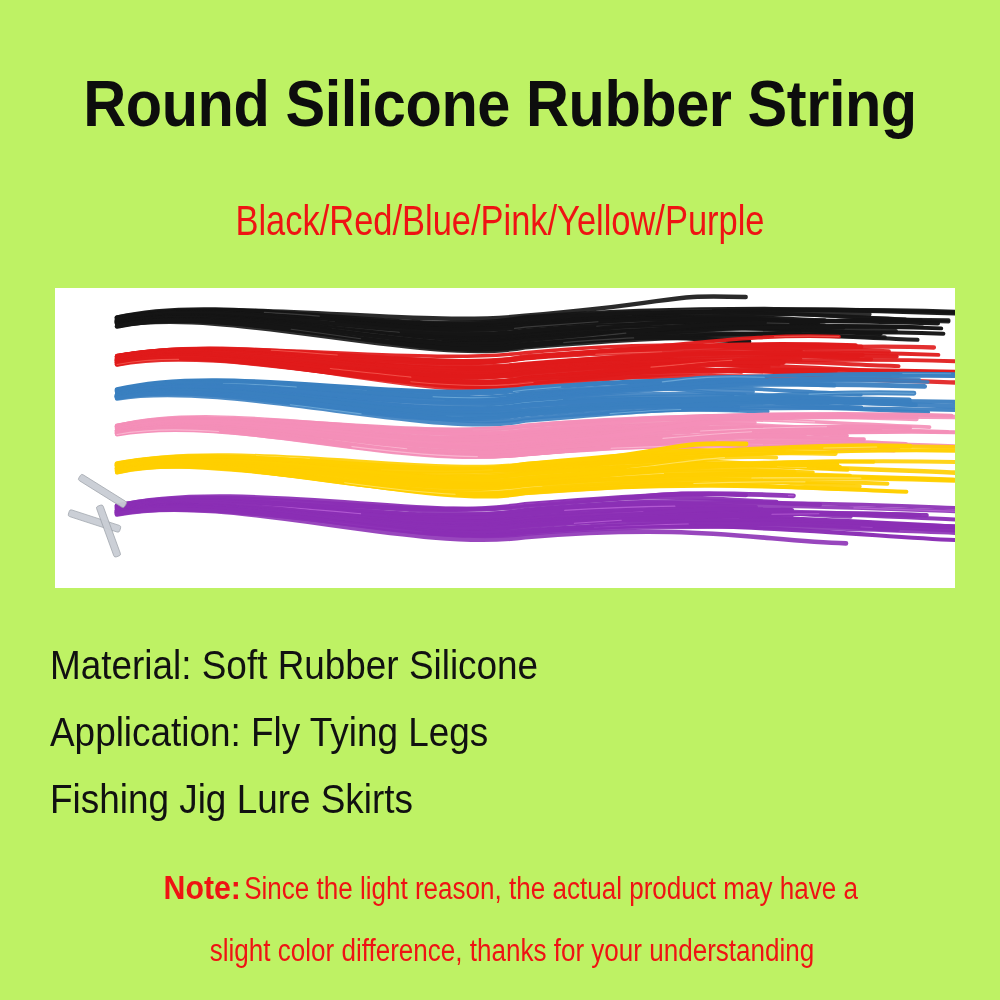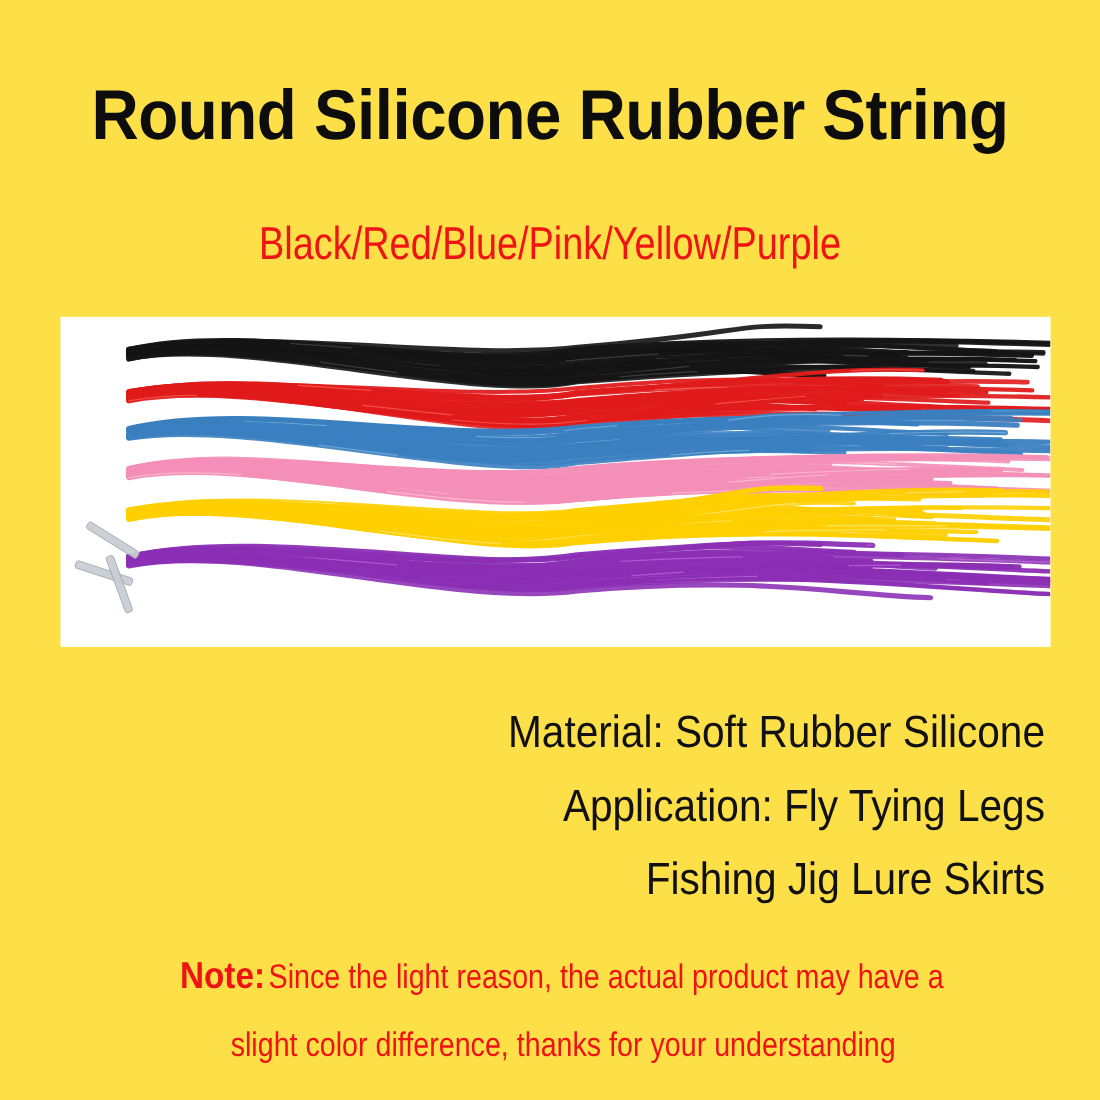--- a/index.html
+++ b/index.html
@@ -3,21 +3,21 @@
 <meta charset="utf-8">
 <style>
   html,body{margin:0;padding:0;}
   body{
     width:1000px;height:1000px;
     background:#ffffff;
     font-family:"Liberation Sans", sans-serif;
     overflow:hidden;
     position:relative;
   }
-  .page{position:relative;width:1000px;height:1000px;background:#fde047;}
+  .page{position:relative;width:1000px;height:1000px;background:#bef264;}
 
   
   .title{
     position:absolute;left:0;top:68px;width:1000px;
     text-align:center;
     font-family:"Liberation Sans", sans-serif;
     font-weight:bold;
     font-size:64px;
     line-height:72px;
     letter-spacing:-0.5px;
@@ -44,21 +44,21 @@
     position:absolute;left:55px;top:288px;
     width:900px;height:300px;
     overflow:hidden;
     background:#ffffff;
   }
   .photo svg{display:block;width:900px;height:300px;}
 
   
   .specs{
     position:absolute;left:0;top:632px;width:1000px;
-    text-align:right;
+    text-align:left;
   }
   .spec-line{
     font-family:"Liberation Sans", sans-serif;
     font-weight:normal;
     font-size:41px;
     line-height:67px;
     color:#111111;
     transform:scaleX(0.90);
     white-space:nowrap;
   }

